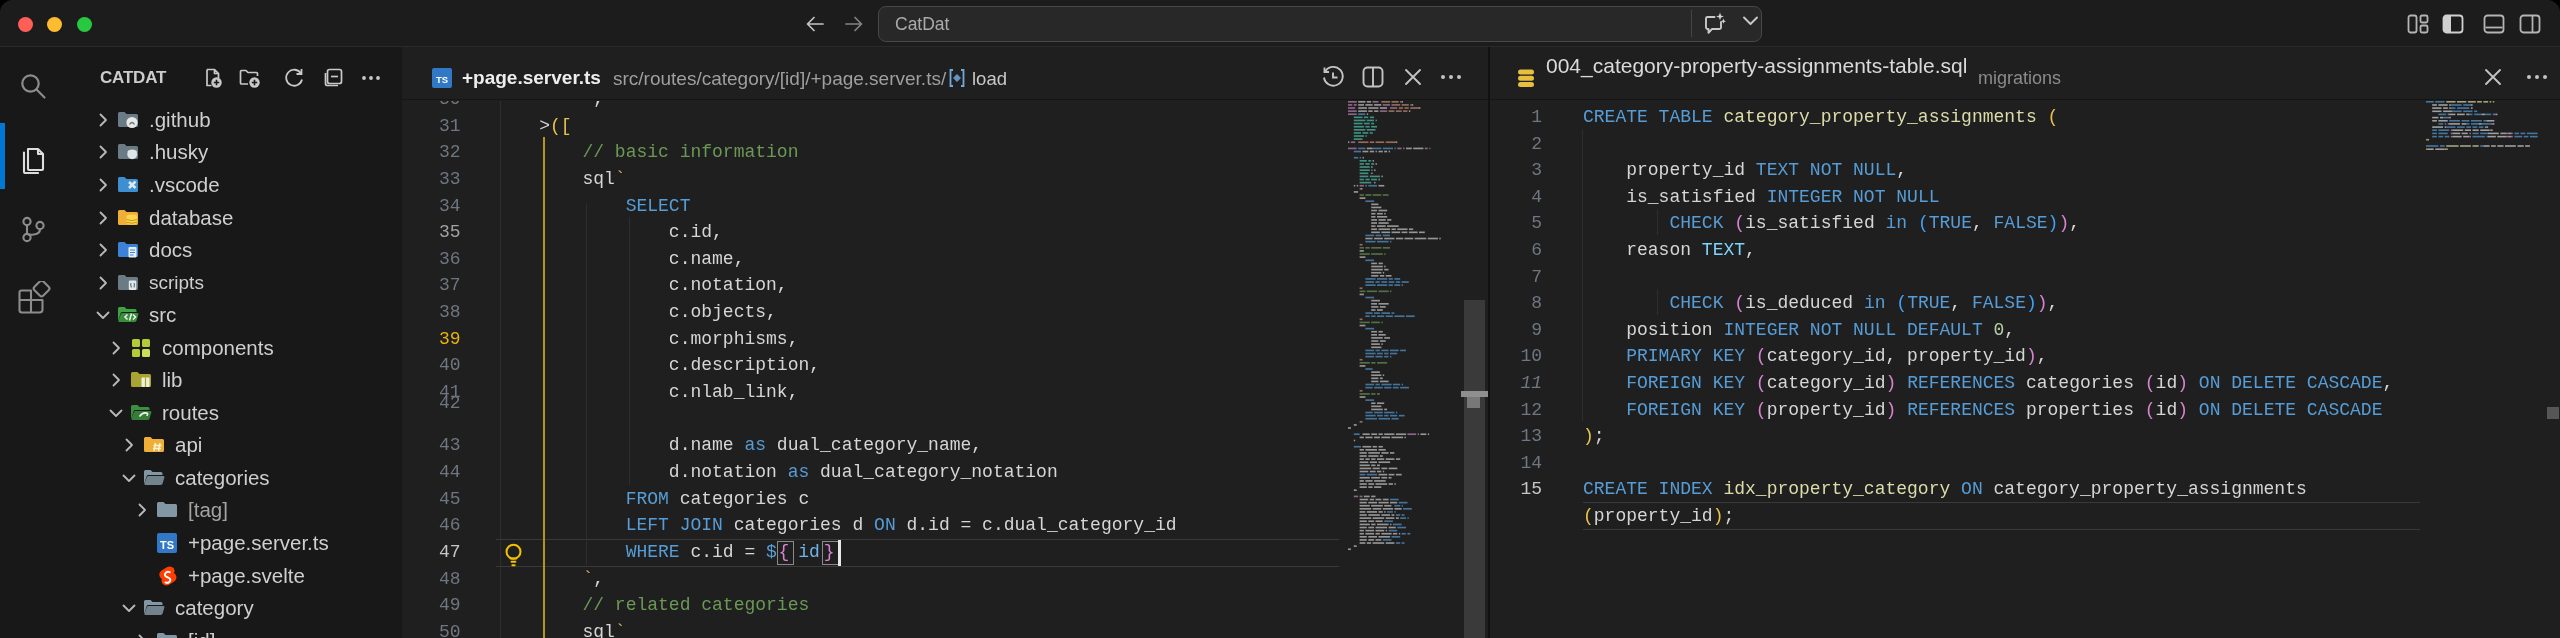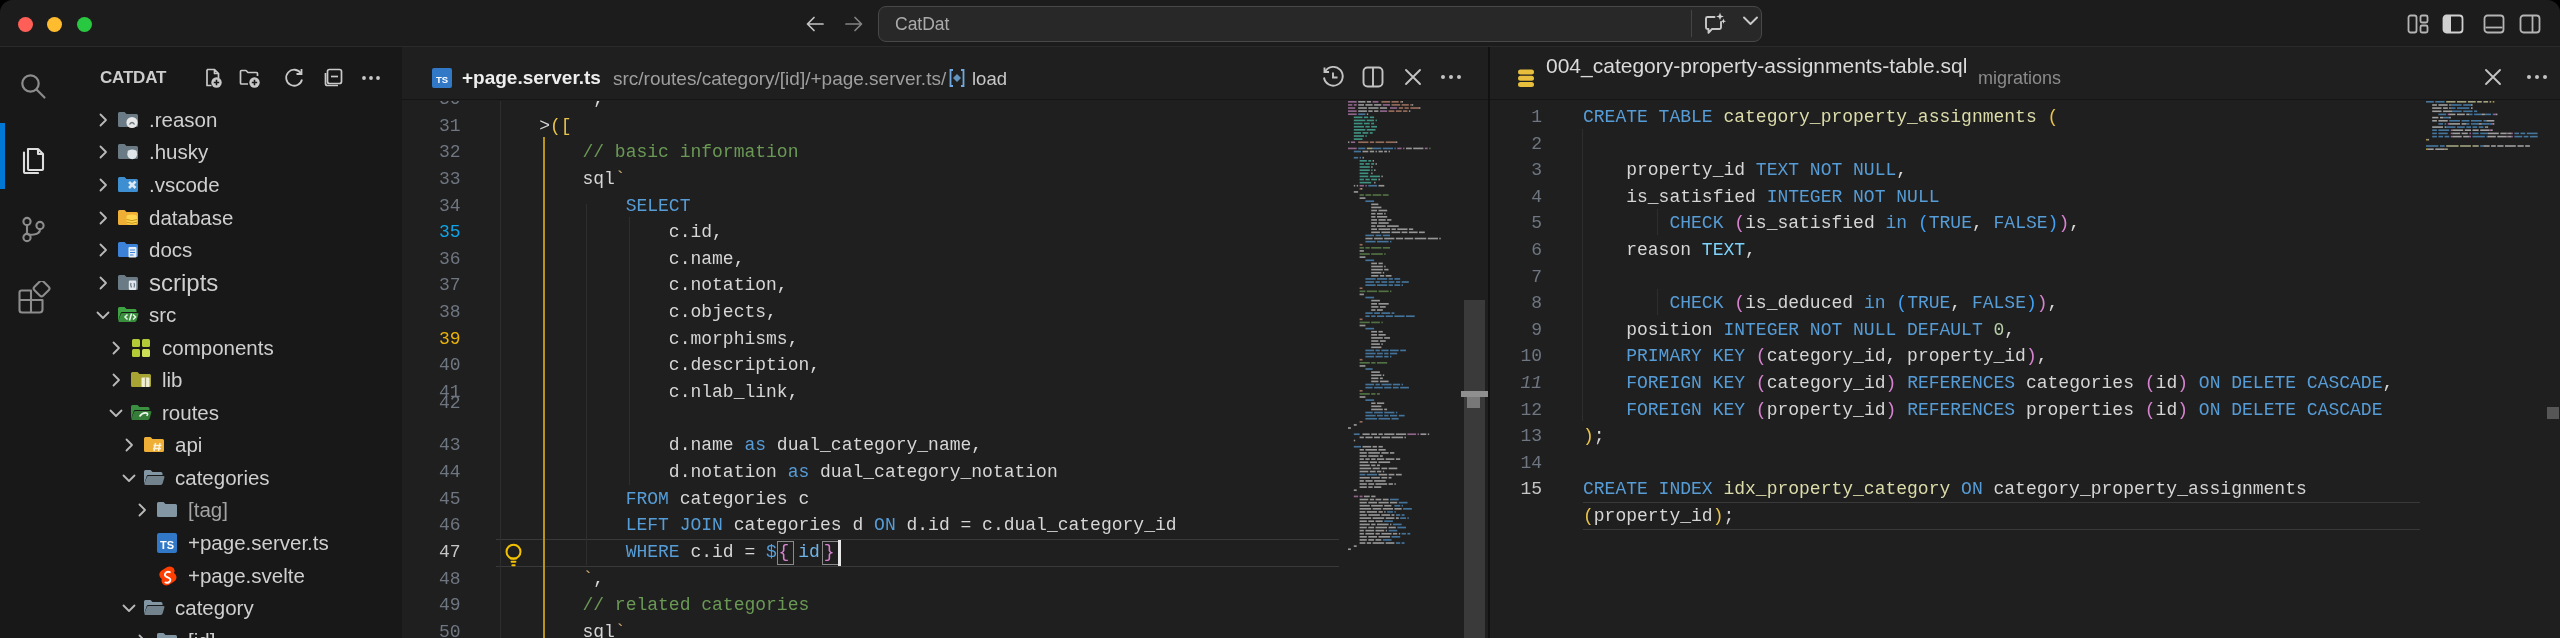--- a/index.html
+++ b/index.html
@@ -95,21 +95,21 @@
       <circle cx="17" cy="6" r="1.9" fill="#c9c9c9"></circle>
     </svg>
 <svg style="position:absolute;left:23px;top:65.375px;" width="16" height="16" viewBox="0 0 16 16" fill="none">
       <path d="M5.5 2.5 L11 8 L5.5 13.5" stroke="#b9b9b9" stroke-width="1.8" stroke-linecap="round" stroke-linejoin="round"></path>
     </svg>
 <svg style="position:absolute;left:44px;top:61.375px;" width="24" height="24" viewBox="0 0 24 24" fill="none">
       <path d="M2 5.5 Q2 4 3.5 4 H8.5 L10.5 6 H20.5 Q22 6 22 7.5 V17.5 Q22 19 20.5 19 H3.5 Q2 19 2 17.5 Z" fill="#6b7b86"></path>
       <circle cx="16" cy="14.5" r="5.6" fill="#e8e8e8"></circle>
       <path d="M13.5 16.5 Q16 12.5 18.5 16.5" stroke="#6b7b86" stroke-width="1.4" fill="none"></path>
     </svg>
-<div class="abs" style="left:77px;top:60.375px;height:26px;line-height:26px;font-size:20.5px;color:#cfcfcf">.reason</div>
+<div class="abs" style="left:77px;top:60.375px;height:26px;line-height:26px;font-size:20.5px;color:#cfcfcf">.github</div>
 <svg style="position:absolute;left:23px;top:97.92499999999998px;" width="16" height="16" viewBox="0 0 16 16" fill="none">
       <path d="M5.5 2.5 L11 8 L5.5 13.5" stroke="#b9b9b9" stroke-width="1.8" stroke-linecap="round" stroke-linejoin="round"></path>
     </svg>
 <svg style="position:absolute;left:44px;top:93.92499999999998px;" width="24" height="24" viewBox="0 0 24 24" fill="none">
       <path d="M2 5.5 Q2 4 3.5 4 H8.5 L10.5 6 H20.5 Q22 6 22 7.5 V17.5 Q22 19 20.5 19 H3.5 Q2 19 2 17.5 Z" fill="#6b7b86"></path>
       <circle cx="16.2" cy="14.3" r="4.9" fill="#dfe5e8"></circle>
       <circle cx="13.2" cy="11.8" r="1.6" fill="#dfe5e8"></circle>
       <circle cx="19.2" cy="11.8" r="1.6" fill="#dfe5e8"></circle>
     </svg>
 <div class="abs" style="left:77px;top:92.92499999999998px;height:26px;line-height:26px;font-size:20.5px;color:#cfcfcf">.husky</div>
@@ -141,21 +141,21 @@
     </svg>
 <div class="abs" style="left:77px;top:190.575px;height:26px;line-height:26px;font-size:20.5px;color:#cfcfcf">docs</div>
 <svg style="position:absolute;left:23px;top:228.125px;" width="16" height="16" viewBox="0 0 16 16" fill="none">
       <path d="M5.5 2.5 L11 8 L5.5 13.5" stroke="#b9b9b9" stroke-width="1.8" stroke-linecap="round" stroke-linejoin="round"></path>
     </svg>
 <svg style="position:absolute;left:44px;top:224.125px;" width="24" height="24" viewBox="0 0 24 24" fill="none">
       <path d="M2 5.5 Q2 4 3.5 4 H8.5 L10.5 6 H20.5 Q22 6 22 7.5 V17.5 Q22 19 20.5 19 H3.5 Q2 19 2 17.5 Z" fill="#6b7b86"></path>
       <rect x="12.8" y="9.5" width="7.5" height="9.5" rx="1.2" fill="#e4e9ec"></rect>
       <path d="M15 12 Q14 14.5 15.5 16.5 M18 12 Q19.3 14.5 18 16.5" stroke="#6b7b86" stroke-width="1.3" fill="none"></path>
     </svg>
-<div class="abs" style="left:77px;top:223.125px;height:26px;line-height:26px;font-size:24px;color:#cfcfcf">scripts</div>
+<div class="abs" style="left:77px;top:223.125px;height:26px;line-height:26px;font-size:19px;color:#cfcfcf">scripts</div>
 <svg style="position:absolute;left:23px;top:260.67499999999995px;" width="16" height="16" viewBox="0 0 16 16" fill="none">
       <path d="M2.5 5.5 L8 11 L13.5 5.5" stroke="#b9b9b9" stroke-width="1.8" stroke-linecap="round" stroke-linejoin="round"></path>
     </svg>
 <svg style="position:absolute;left:44px;top:256.67499999999995px;" width="24" height="24" viewBox="0 0 24 24" fill="none">
       <path d="M2 5.5 Q2 4 3.5 4 H8.5 L10.5 6 H19 Q20.5 6 20.5 7.5 V9 H6.2 Q5 9 4.6 10.2 L2.6 16.5 Q2 18 2 16 Z" fill="#3fa344"></path>
       <path d="M6.6 10 H21.3 Q22.8 10 22.4 11.4 L20.6 17.6 Q20.2 19 18.8 19 H3.4 Q2 19 2.4 17.6 L4.8 11.2 Q5.2 10 6.6 10 Z" fill="#3fa344" fill-opacity="0.85"></path>
       <path d="M11.5 11.5 L9 14 L11.5 16.5 M17 11.5 L19.5 14 L17 16.5 M15.5 10.5 L13.5 17.5" stroke="#eaf5ea" stroke-width="1.5" fill="none"></path>
     </svg>
 <div class="abs" style="left:77px;top:255.67499999999995px;height:26px;line-height:26px;font-size:20.5px;color:#cfcfcf">src</div>
 <svg style="position:absolute;left:36px;top:293.2249999999999px;" width="16" height="16" viewBox="0 0 16 16" fill="none">
@@ -274,21 +274,21 @@
 <div style="position:absolute;right:1027.5px;top:-15.1px;height:26.65px;line-height:26.65px;color:#6e7681;">30</div>
     <div style="position:absolute;left:94px;top:-15.1px;height:26.65px;line-height:26.65px;white-space:pre">        <span style="color:#d2a973">`</span><span style="color:#d6d6d6">,</span></div>
     <div style="position:absolute;right:1027.5px;top:11.5px;height:26.65px;line-height:26.65px;color:#6e7681;">31</div>
     <div style="position:absolute;left:94px;top:11.5px;height:26.65px;line-height:26.65px;white-space:pre">    <span style="color:#d6d6d6">&gt;</span><span style="color:#e9c449">(</span><span style="color:#e9c449">[</span></div>
     <div style="position:absolute;right:1027.5px;top:38.2px;height:26.65px;line-height:26.65px;color:#6e7681;">32</div>
     <div style="position:absolute;left:94px;top:38.2px;height:26.65px;line-height:26.65px;white-space:pre">        <span style="color:#6a9955">// basic information</span></div>
     <div style="position:absolute;right:1027.5px;top:64.8px;height:26.65px;line-height:26.65px;color:#6e7681;">33</div>
     <div style="position:absolute;left:94px;top:64.8px;height:26.65px;line-height:26.65px;white-space:pre">        <span style="color:#d6d6d6">sql</span><span style="color:#d2a973">`</span></div>
     <div style="position:absolute;right:1027.5px;top:91.5px;height:26.65px;line-height:26.65px;color:#6e7681;">34</div>
     <div style="position:absolute;left:94px;top:91.5px;height:26.65px;line-height:26.65px;white-space:pre">            <span style="color:#569cd6">SELECT</span></div>
-    <div style="position:absolute;right:1027.5px;top:118.1px;height:26.65px;line-height:26.65px;color:#0ea5e9;">35</div>
+    <div style="position:absolute;right:1027.5px;top:118.1px;height:26.65px;line-height:26.65px;color:#a3a3a3;">35</div>
     <div style="position:absolute;left:94px;top:118.1px;height:26.65px;line-height:26.65px;white-space:pre">                <span style="color:#d6d6d6">c.id,</span></div>
     <div style="position:absolute;right:1027.5px;top:144.8px;height:26.65px;line-height:26.65px;color:#6e7681;">36</div>
     <div style="position:absolute;left:94px;top:144.8px;height:26.65px;line-height:26.65px;white-space:pre">                <span style="color:#d6d6d6">c.name,</span></div>
     <div style="position:absolute;right:1027.5px;top:171.4px;height:26.65px;line-height:26.65px;color:#6e7681;">37</div>
     <div style="position:absolute;left:94px;top:171.4px;height:26.65px;line-height:26.65px;white-space:pre">                <span style="color:#d6d6d6">c.notation,</span></div>
     <div style="position:absolute;right:1027.5px;top:198.1px;height:26.65px;line-height:26.65px;color:#6e7681;">38</div>
     <div style="position:absolute;left:94px;top:198.1px;height:26.65px;line-height:26.65px;white-space:pre">                <span style="color:#d6d6d6">c.objects,</span></div>
     <div style="position:absolute;right:1027.5px;top:224.7px;height:26.65px;line-height:26.65px;color:#eab308;">39</div>
     <div style="position:absolute;left:94px;top:224.7px;height:26.65px;line-height:26.65px;white-space:pre">                <span style="color:#d6d6d6">c.morphisms,</span></div>
     <div style="position:absolute;right:1027.5px;top:251.4px;height:26.65px;line-height:26.65px;color:#6e7681;">40</div>

